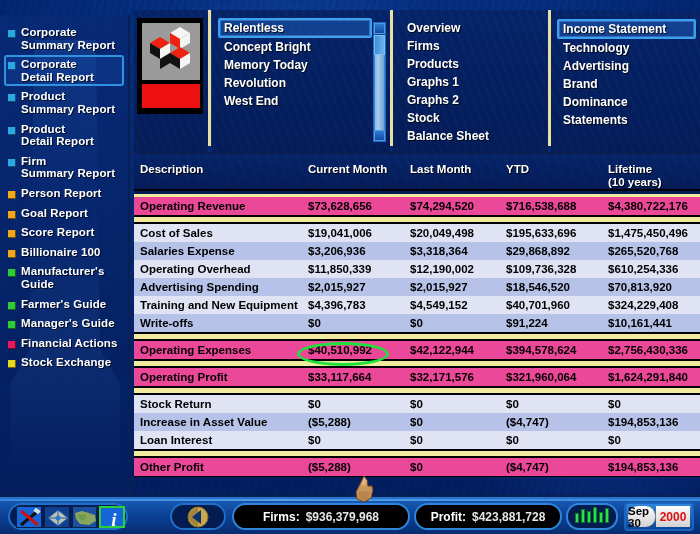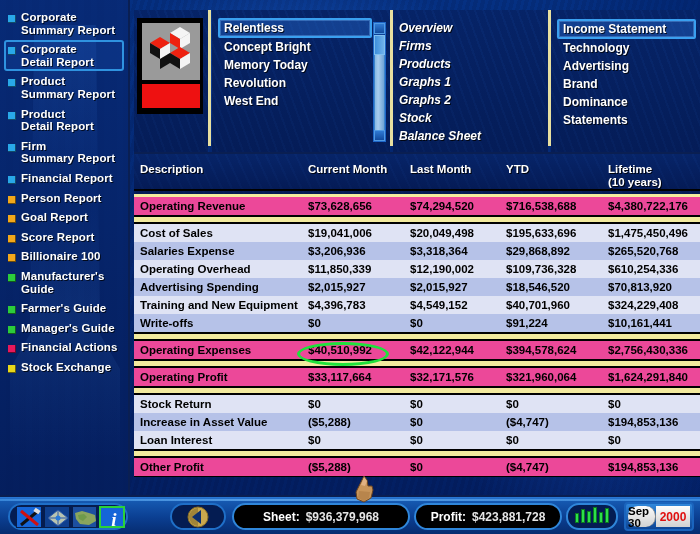--- a/index.html
+++ b/index.html
@@ -34,21 +34,21 @@
     content: "";
     position: absolute; left: 0; top: 0; right: 0; bottom: 0;
     background:
       radial-gradient(ellipse 260px 120px at 300px 60px, rgba(40,110,220,.45), transparent 70%),
       radial-gradient(ellipse 200px 200px at 600px 420px, rgba(20,70,170,.4), transparent 70%),
       linear-gradient(90deg, rgba(0,30,100,.5) 0%, transparent 20%, transparent 80%, rgba(0,30,100,.5) 100%);
   }
 
   
   #sidebar {
-    position: absolute; left: 0; top: 0; width: 130px; height: 495px;
+    position: absolute; left: 0; top: 15px; width: 130px; height: 495px;
     background:
       linear-gradient(180deg, rgba(7,40,115,.92) 0%, rgba(4,28,90,.95) 100%),
       repeating-linear-gradient(90deg, #0d47a0 0px, #0d47a0 6px, #0a3b8c 6px, #0a3b8c 13px),
       #093a92;
     border-right: 2px solid #0a1f52;
     padding-top: 8px;
     z-index: 5;
   }
   #sidebar::before {
     content: "";
@@ -133,21 +133,21 @@
     cursor: default;
   }
   .opt.sel {
     border: 2px solid #3aa0f0;
     background: rgba(35,100,195,.45);
     border-radius: 2px;
     padding: 0px 2px 0px 4px;
     box-shadow: inset 0 0 0 1px rgba(120,190,255,.35);
   }
   #list-panel .opt-wrap { padding: 8px 18px 0 6px; }
-  #nav1-panel .opt-wrap { padding: 9px 4px 0 0; font-style: italic; }
+  #nav1-panel .opt-wrap { padding: 9px 4px 0 8px; }
   #nav2-panel .opt-wrap { padding: 9px 4px 0 6px; }
 
   
   #list-scroll {
     position: absolute; right: 4px; top: 12px;
     width: 13px; height: 120px;
     background: #0d3f95;
     border: 1px solid #1e66c8;
   }
   .sb-btn {
@@ -346,24 +346,20 @@
         <span class="side-bullet" style="background: rgb(41, 168, 232);"></span>
         <span class="side-label">Product
 Detail Report</span>
       </div>
       <div class="side-item">
         <span class="side-bullet" style="background: rgb(41, 168, 232);"></span>
         <span class="side-label">Firm
 Summary Report</span>
       </div>
       <div class="side-item">
-        <span class="side-bullet" style="background: rgb(41, 168, 232);"></span>
-        <span class="side-label">Financial Report</span>
-      </div>
-      <div class="side-item">
         <span class="side-bullet" style="background: rgb(242, 168, 28);"></span>
         <span class="side-label">Person Report</span>
       </div>
       <div class="side-item">
         <span class="side-bullet" style="background: rgb(242, 168, 28);"></span>
         <span class="side-label">Goal Report</span>
       </div>
       <div class="side-item">
         <span class="side-bullet" style="background: rgb(242, 168, 28);"></span>
         <span class="side-label">Score Report</span>
@@ -610,21 +606,21 @@
 
     <div class="bb-pod" id="back-pod" style="left:170px;width:56px;justify-content:center">
       <svg width="22" height="22" viewBox="0 0 22 22">
         <circle cx="11" cy="11" r="10" fill="#c9a84e" stroke="#8a6f25" stroke-width="1"></circle>
         <path d="M11 2 A9 9 0 0 0 11 20 Z" fill="#6f5a1e" opacity=".45"></path>
         <polygon points="14,4 14,18 5,11" fill="#0b2e6e"></polygon>
       </svg>
     </div>
 
     <div class="money-pod" id="cash-pod" style="left:232px;width:178px">
-      <span class="money-label">Sheet:</span>
+      <span class="money-label">Firms:</span>
       <span class="money-val">$936,379,968</span>
     </div>
 
     <div class="money-pod" id="profit-pod" style="left:414px;width:148px">
       <span class="money-label">Profit:</span>
       <span class="money-val">$423,881,728</span>
     </div>
 
     <div id="speed-pod">
         <div class="sbar" style="height: 10px; background: rgb(44, 224, 74);"></div>

